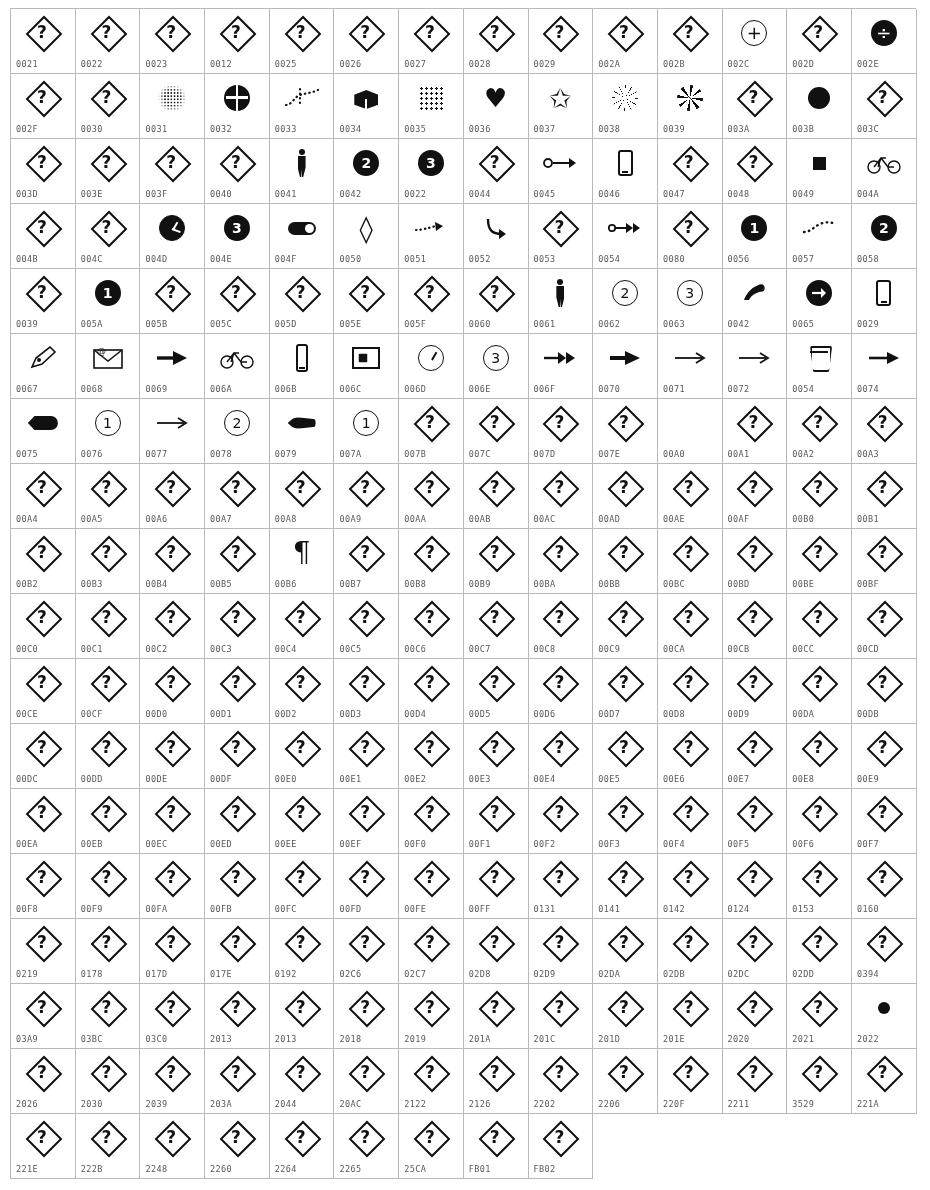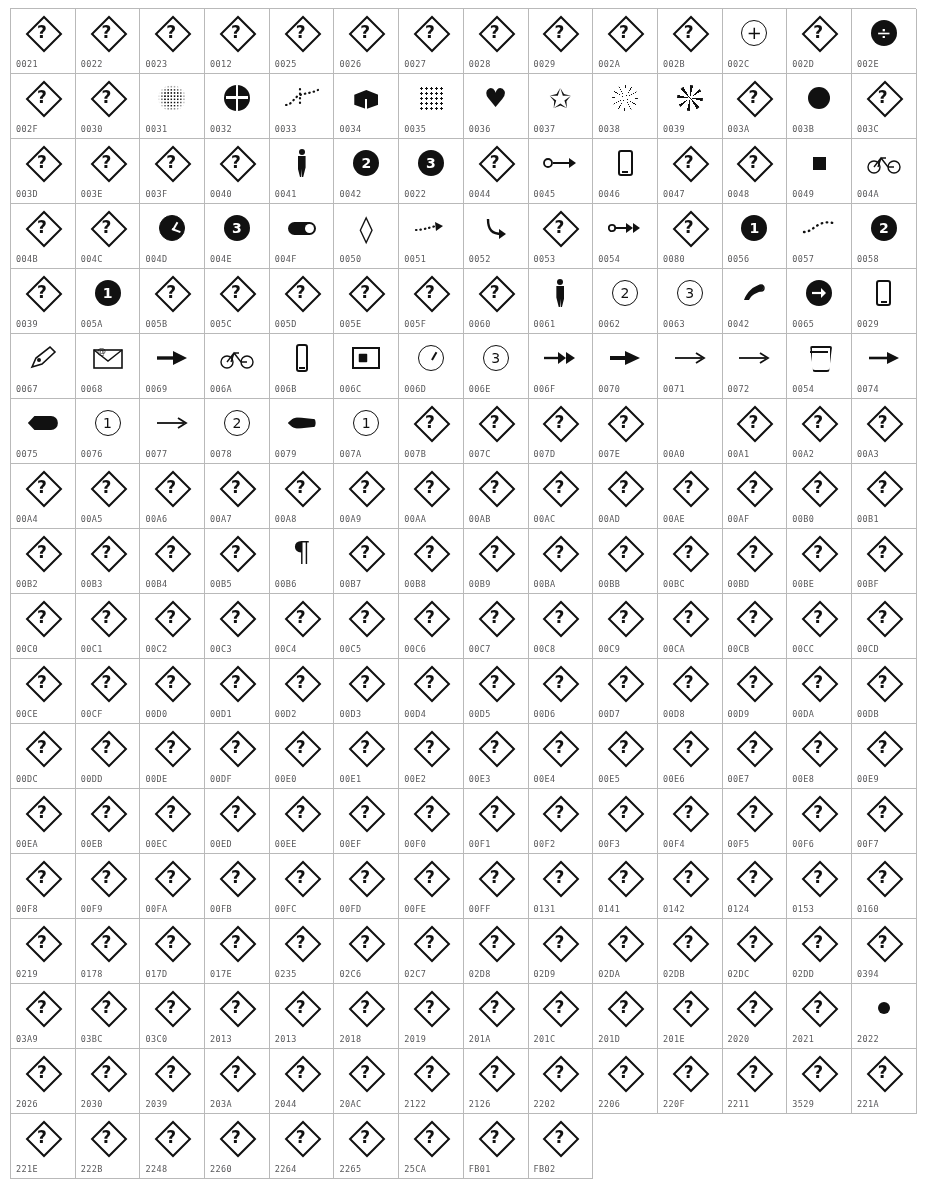--- a/index.html
+++ b/index.html
@@ -1587,21 +1587,21 @@
       <div class="cell">
         <div class="glyph">
           <span class="notdef"></span>
         </div>
         <div class="code">017E</div>
       </div>
       <div class="cell">
         <div class="glyph">
           <span class="notdef"></span>
         </div>
-        <div class="code">0235</div>
+        <div class="code">0192</div>
       </div>
       <div class="cell">
         <div class="glyph">
           <span class="notdef"></span>
         </div>
         <div class="code">02C6</div>
       </div>
       <div class="cell">
         <div class="glyph">
           <span class="notdef"></span>

